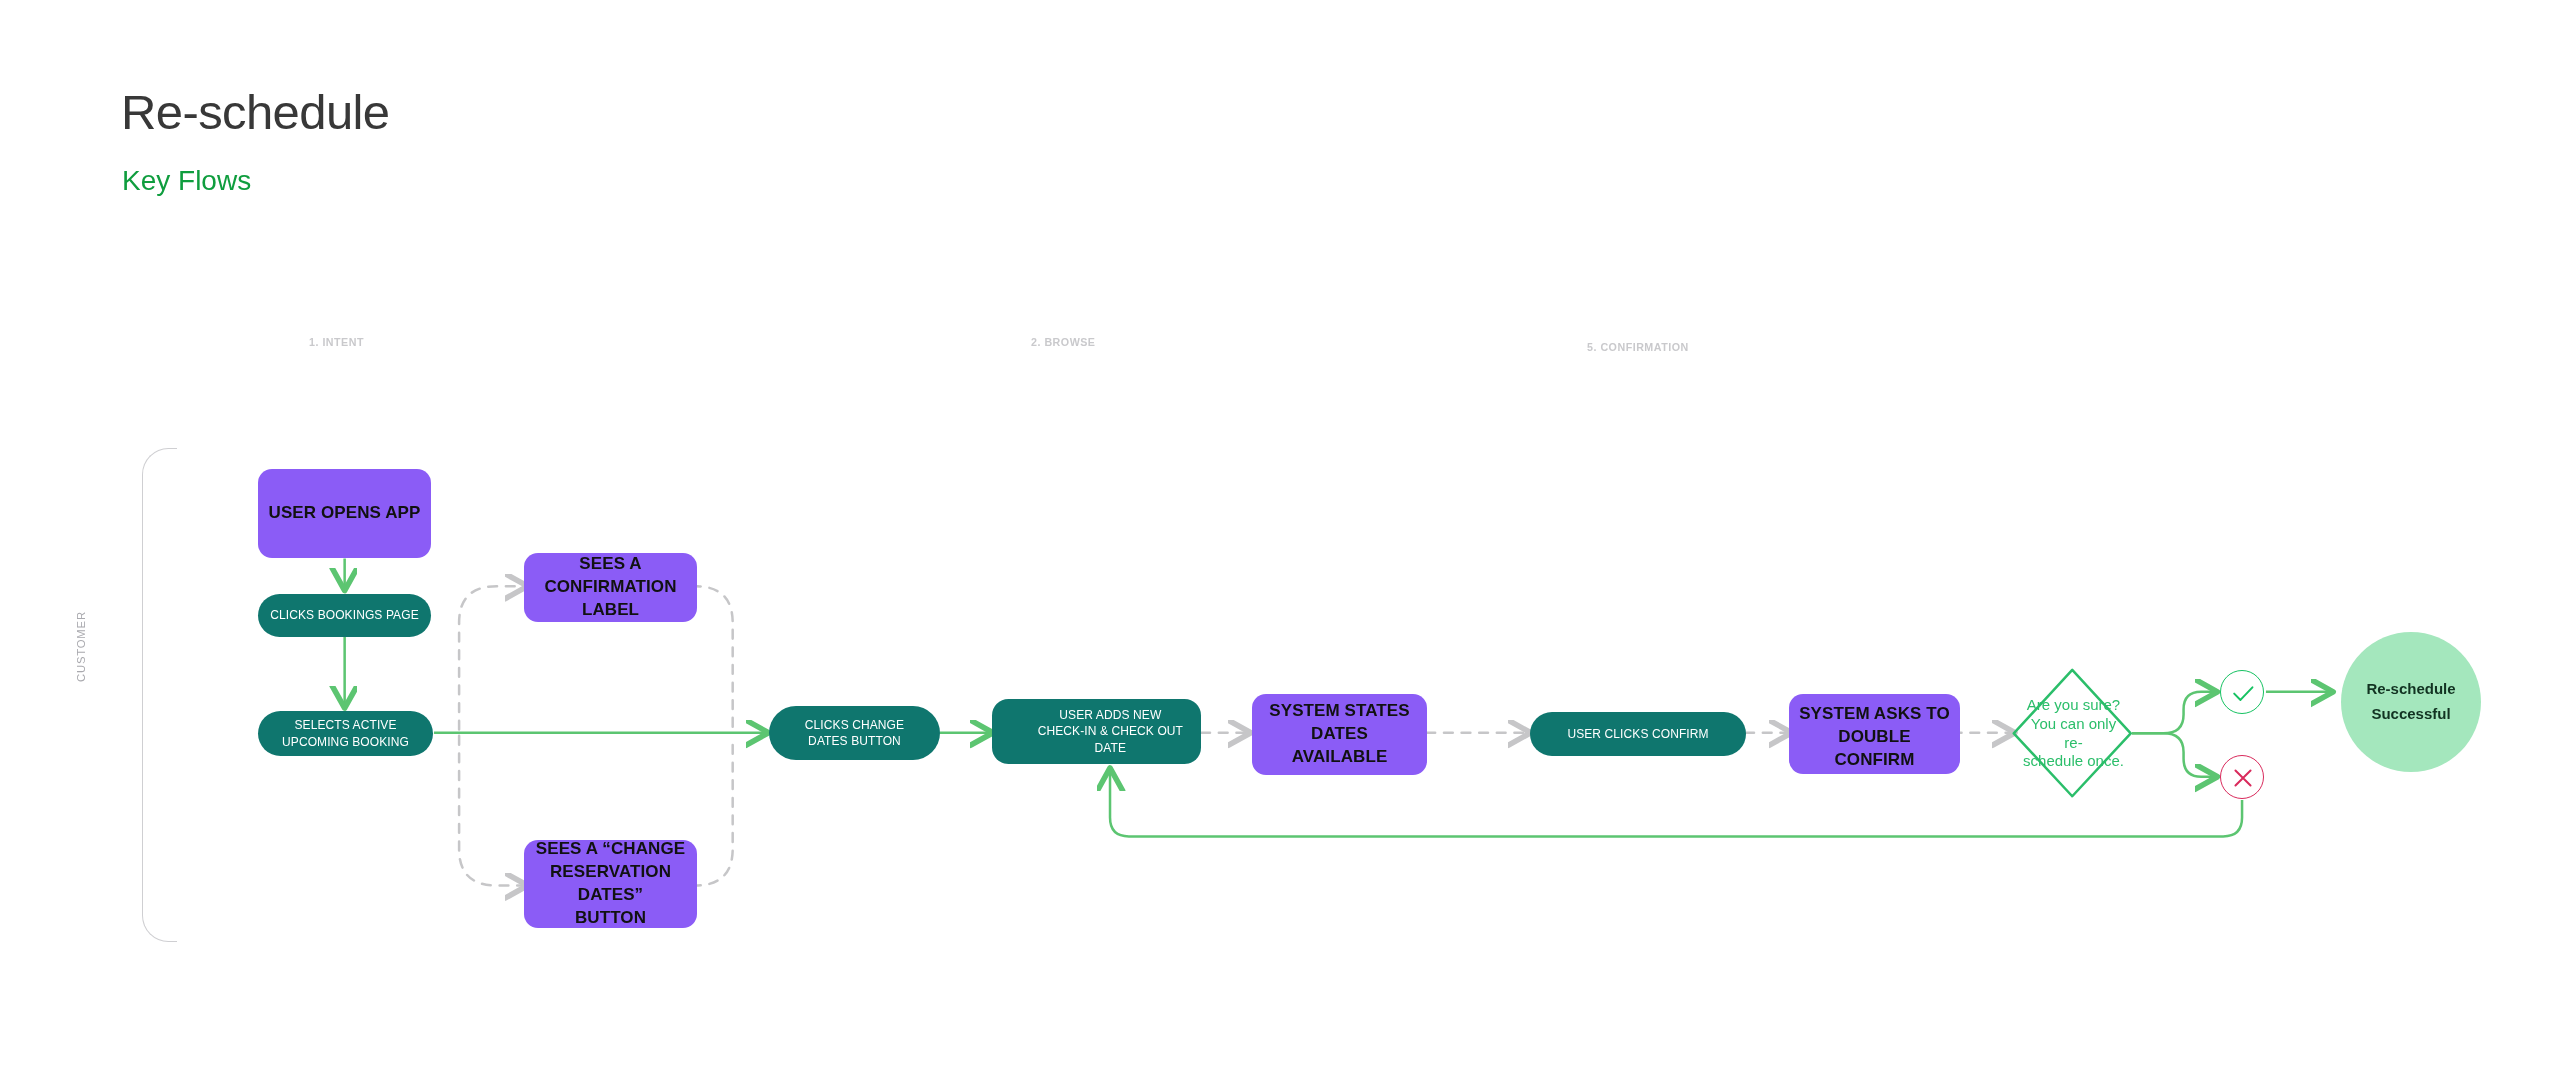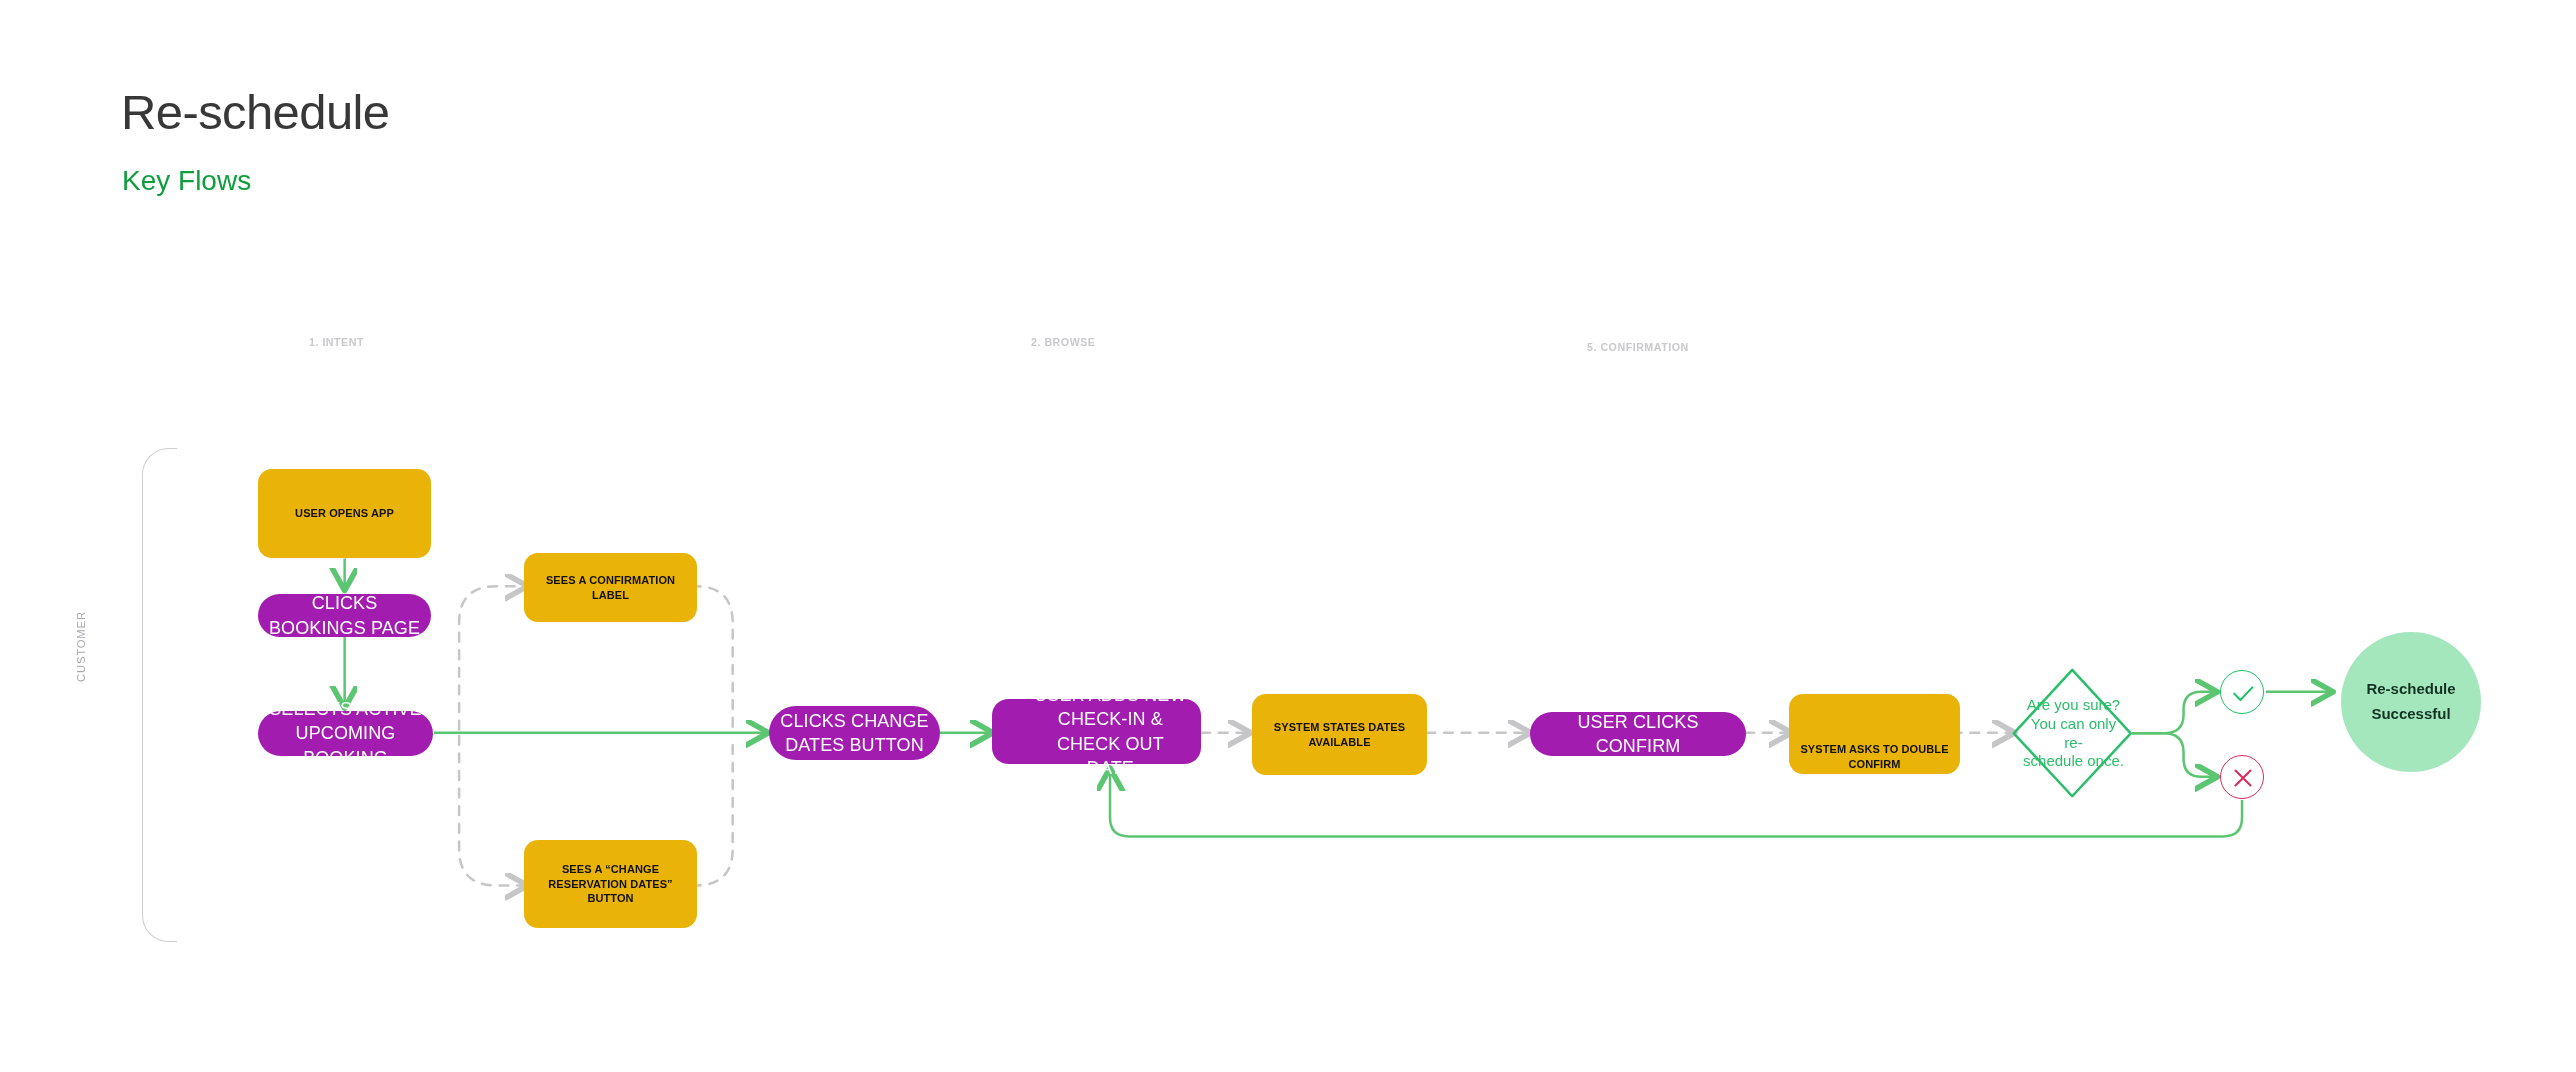--- a/index.html
+++ b/index.html
@@ -50,27 +50,27 @@
   }
 
   
   .node {
     position: absolute; display: flex; align-items: center;
     justify-content: center; text-align: center;
     box-sizing: border-box; line-height: 1.35;
     padding: 2.5px 6.3px;
   }
   .node-gray {
-    background: #eab308; border-radius: 14px;
-    color: #111111; font-size: 11px; font-weight: 700;
+    background: #8b5cf6; border-radius: 14px;
+    color: #111111; font-size: 17px; font-weight: 700;
     letter-spacing: 0.1px;
   }
   .node-green {
-    background: #a21caf; border-radius: 628px;
-    color: #ffffff; font-size: 18px; font-weight: 400;
+    background: #0f766e; border-radius: 628px;
+    color: #ffffff; font-size: 12px; font-weight: 400;
     letter-spacing: 0.1px;
   }
 
   
   .diamond-wrap { position: absolute; }
   .diamond-text {
     position: absolute; inset: 0; display: flex;
     align-items: center; justify-content: center; text-align: center;
     font-size: 15px; color: #2BBE6A; line-height: 1.25;
     padding: 0 25px; box-sizing: border-box;

